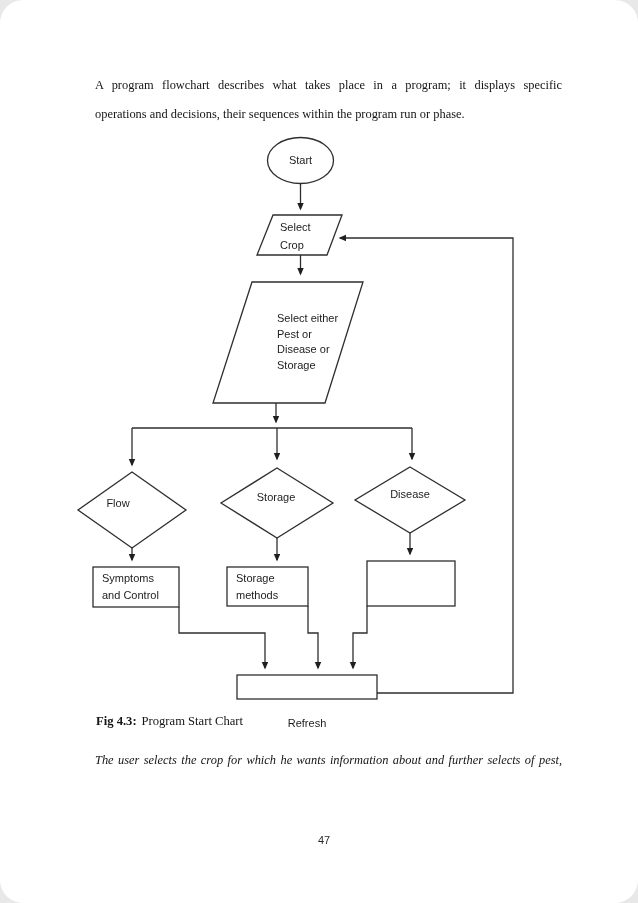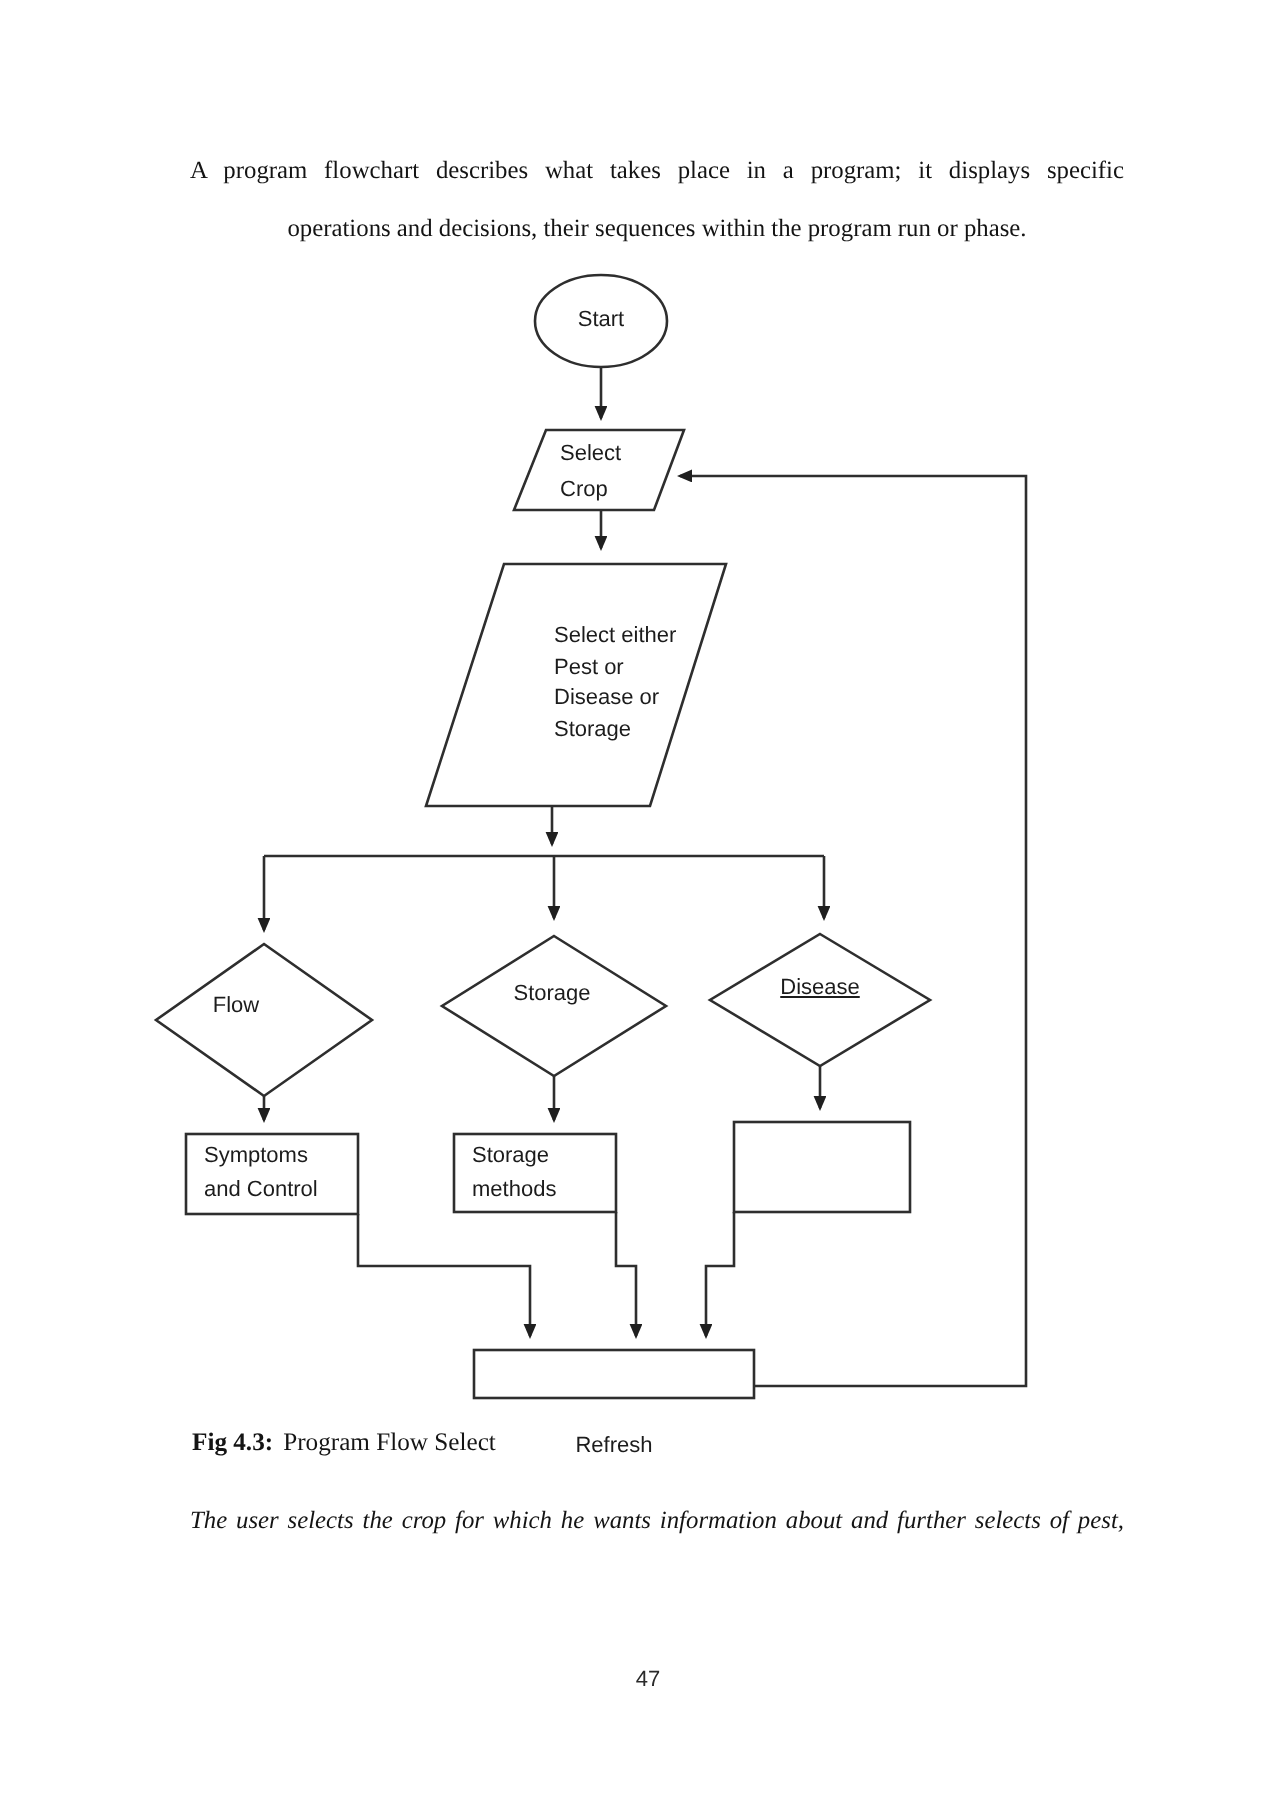--- a/index.html
+++ b/index.html
@@ -4,30 +4,30 @@
 <style>
   html,body { margin:0; padding:0; background:#e8e8e8; }
   .page {
     position:relative;
     width:638px; height:903px;
     margin:0 auto;
     background:#ffffff;
     font-family:"Liberation Serif", serif;
     color:#141414;
     overflow:hidden;
+    border-radius:23px;
   }
   
   .para { position:absolute; left:95px; width:467px; }
   .bline {
     display:block;
     font-size:12.4px;
     line-height:29px;
     white-space:nowrap;
     color:#141414;
-    text-align:center;
   }
   .bline.just { text-align:justify; text-align-last:justify; }
   .caption {
     position:absolute; left:96px; top:709px;
     font-size:12.6px; line-height:24px; white-space:nowrap;
   }
   .caption .cap-label { font-weight:bold; margin-right:5px; }
   .pagenum {
     position:absolute; left:0; top:834px; width:648px;
     text-align:center;
@@ -43,21 +43,21 @@
     font-size:11px;
     color:#1c1c1c;
     white-space:pre-line;
     line-height:17px;
   }
   .lbl-start        { left:270px; top:152px; width:61px; text-align:center; }
   .lbl-select-crop  { left:280px; top:219px; line-height:17.5px; }
   .lbl-select-either{ left:253px; top:311px; line-height:15.6px;margin-left:24px; }
   .lbl-pest         { left:88px;  top:495px; width:60px; text-align:center; }
   .lbl-storage      { left:246px; top:489px; width:60px; text-align:center; }
-  .lbl-disease      { left:380px; top:486px; width:60px; text-align:center;text-decoration:underline; }
+  .lbl-disease      { left:380px; top:486px; width:60px; text-align:center; }
   .lbl-box-left     { left:102px; top:570px; }
   .lbl-box-mid      { left:236px; top:570px; }
   .lbl-box-right    { left:375px; top:564px; }
   .lbl-refresh      { left:237px; top:675px; width:140px; line-height:24px; text-align:center;margin-top:36px; }
 </style>
 </head>
 <body>
 
 <div class="page">
 
@@ -124,21 +124,21 @@
     <div class="node-label lbl-storage">Storage</div>
     <div class="node-label lbl-disease">Disease</div>
     <div class="node-label lbl-box-left">Symptoms
 and Control</div>
     <div class="node-label lbl-box-mid">Storage
 methods</div>
     <div class="node-label lbl-refresh">Refresh</div>
   </div>
 
   <div class="caption">
-    <span class="cap-label">Fig 4.3:</span><span>Program Flow Select</span>
+    <span class="cap-label">Fig 4.3:</span><span>Program Start Chart</span>
   </div>
 
   <div class="para" style="top:746px;font-style:italic;">
     <span class="bline just">The user selects the crop for which he wants information about and further selects of pest,</span>
   </div>
 
   <div class="pagenum">47</div>
 
 </div>
 

